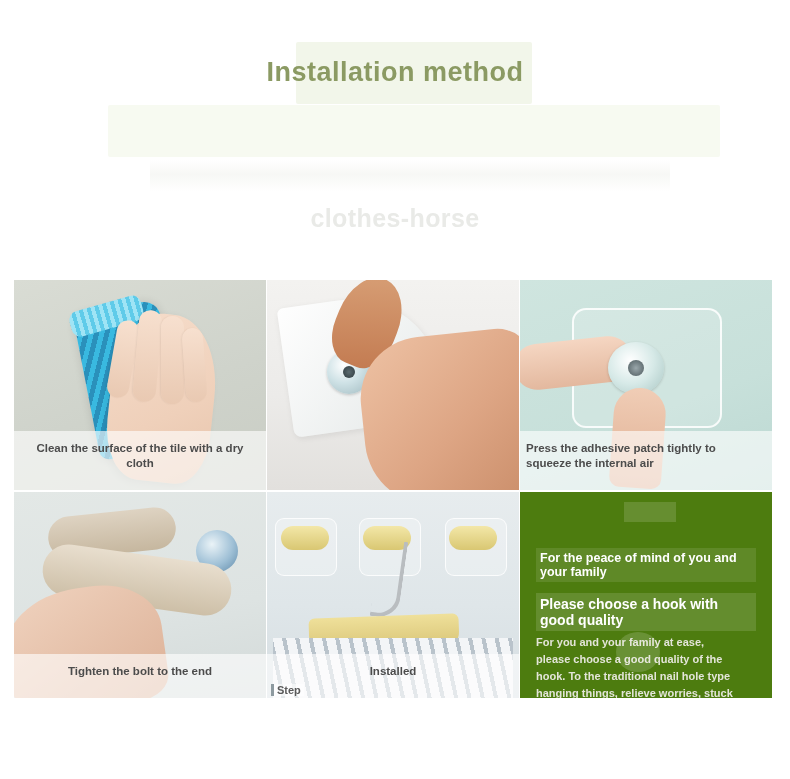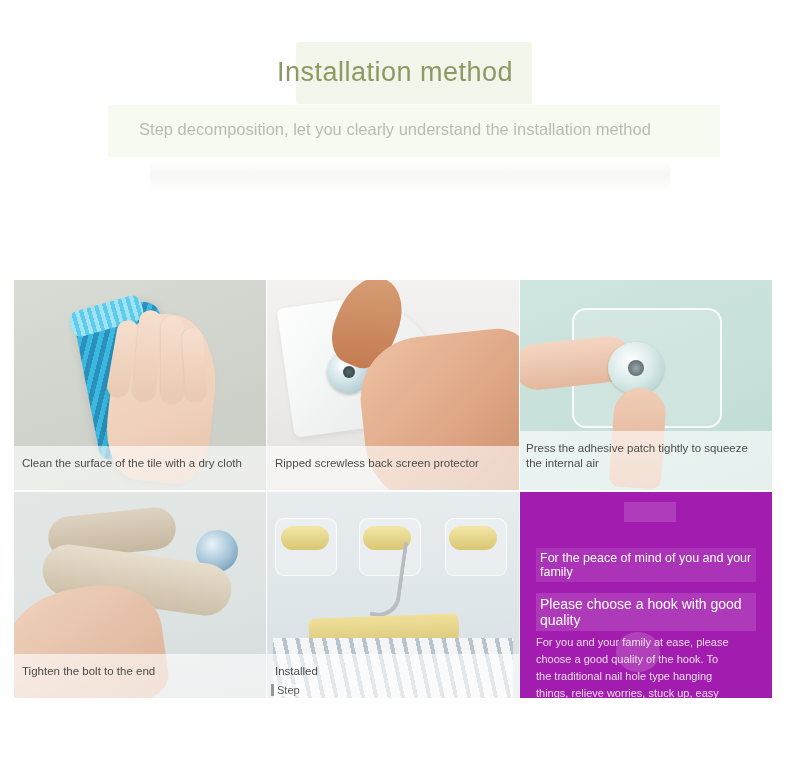--- a/index.html
+++ b/index.html
@@ -8,20 +8,21 @@
     margin: 0; padding: 0;
     width: 790px; height: 779px;
     background: #ffffff;
     font-family: "Liberation Sans", sans-serif;
     overflow: hidden;
   }
   .page {
     position: relative;
     width: 790px; height: 595px;
     background: #ffffff;
+    font-weight: bold;
   }
 
   
   .header {
     position: relative;
     width: 790px;
     height: 270px;
     background: #ffffff;
   }
   .title-band {
@@ -95,20 +96,21 @@
   }
   .cell .photo { position: absolute; inset: 0; }
 
   .caption {
     position: absolute;
     left: 0; right: 0; bottom: 0;
     background: rgba(255,255,255,0.62);
     padding: 10px 8px 18px 8px;
     font-size: 11.5px;
     color: #4c4c4c;
+    text-align: center;
     line-height: 1.35;
     z-index: 5;
   }
   .caption.left { text-align: left; padding-left: 6px; }
   .corner-tag {
     position: absolute;
     left: 4px; bottom: 2px;
     font-size: 11px;
     color: #5a5a5a;
     background: rgba(255,255,255,0.55);
@@ -279,21 +281,21 @@
     border-radius: 0 0 22px 0;
     transform: rotate(8deg);
   }
   .p5 .shirt {
     position:absolute; left: 6px; top: 146px;
     width: 240px; height: 64px;
     background: repeating-linear-gradient(78deg,#f3f5f7 0 9px,#b9c3cb 9px 13px);
   }
 
   
-  .p6 { background: #a21caf; }
+  .p6 { background: #4d7c0f; }
   .promo {
     position: absolute; inset: 0;
     padding: 16px 16px 0 16px;
     color: #ffffff;
   }
   .promo-strip {
     position:absolute; left: 104px; top: 10px;
     width: 52px; height: 20px; background: rgba(255,255,255,0.14);
   }
   .promo-l1 {
@@ -338,25 +340,25 @@
 </head>
 <body>
 
 <div class="page">
 
   <div class="header">
     <div class="title-band"></div>
     <div class="title-text">Installation method</div>
 
     <div class="subtitle-band"></div>
-    <div class="subtitle-text">Step decomposition, let you clearly understand the installation method</div>
 
     <div class="ghost-band"></div>
 
     <div class="watermark">
+      <span class="wm2">clothes-horse</span>
     </div>
   </div>
 
   <div class="grid">
 
     <div class="cell">
       <div class="photo p1">
         <div class="cloth"></div>
         <div class="hand"></div>
         <div class="fgr f1"></div>
@@ -367,21 +369,20 @@
       <div class="caption">Clean the surface of the tile with a dry cloth</div>
     </div>
 
     <div class="cell">
       <div class="photo p2">
         <div class="film"></div>
         <div class="suction"></div>
         <div class="thumb"></div>
         <div class="arm"></div>
       </div>
-      <div class="caption">Ripped screwless back screen protector</div>
     </div>
 
     <div class="cell">
       <div class="photo p3">
         <div class="patch"></div>
         <div class="finger"></div>
         <div class="cap"></div>
         <div class="finger2"></div>
       </div>
       <div class="caption left">Press the adhesive patch tightly to squeeze the internal air</div>

